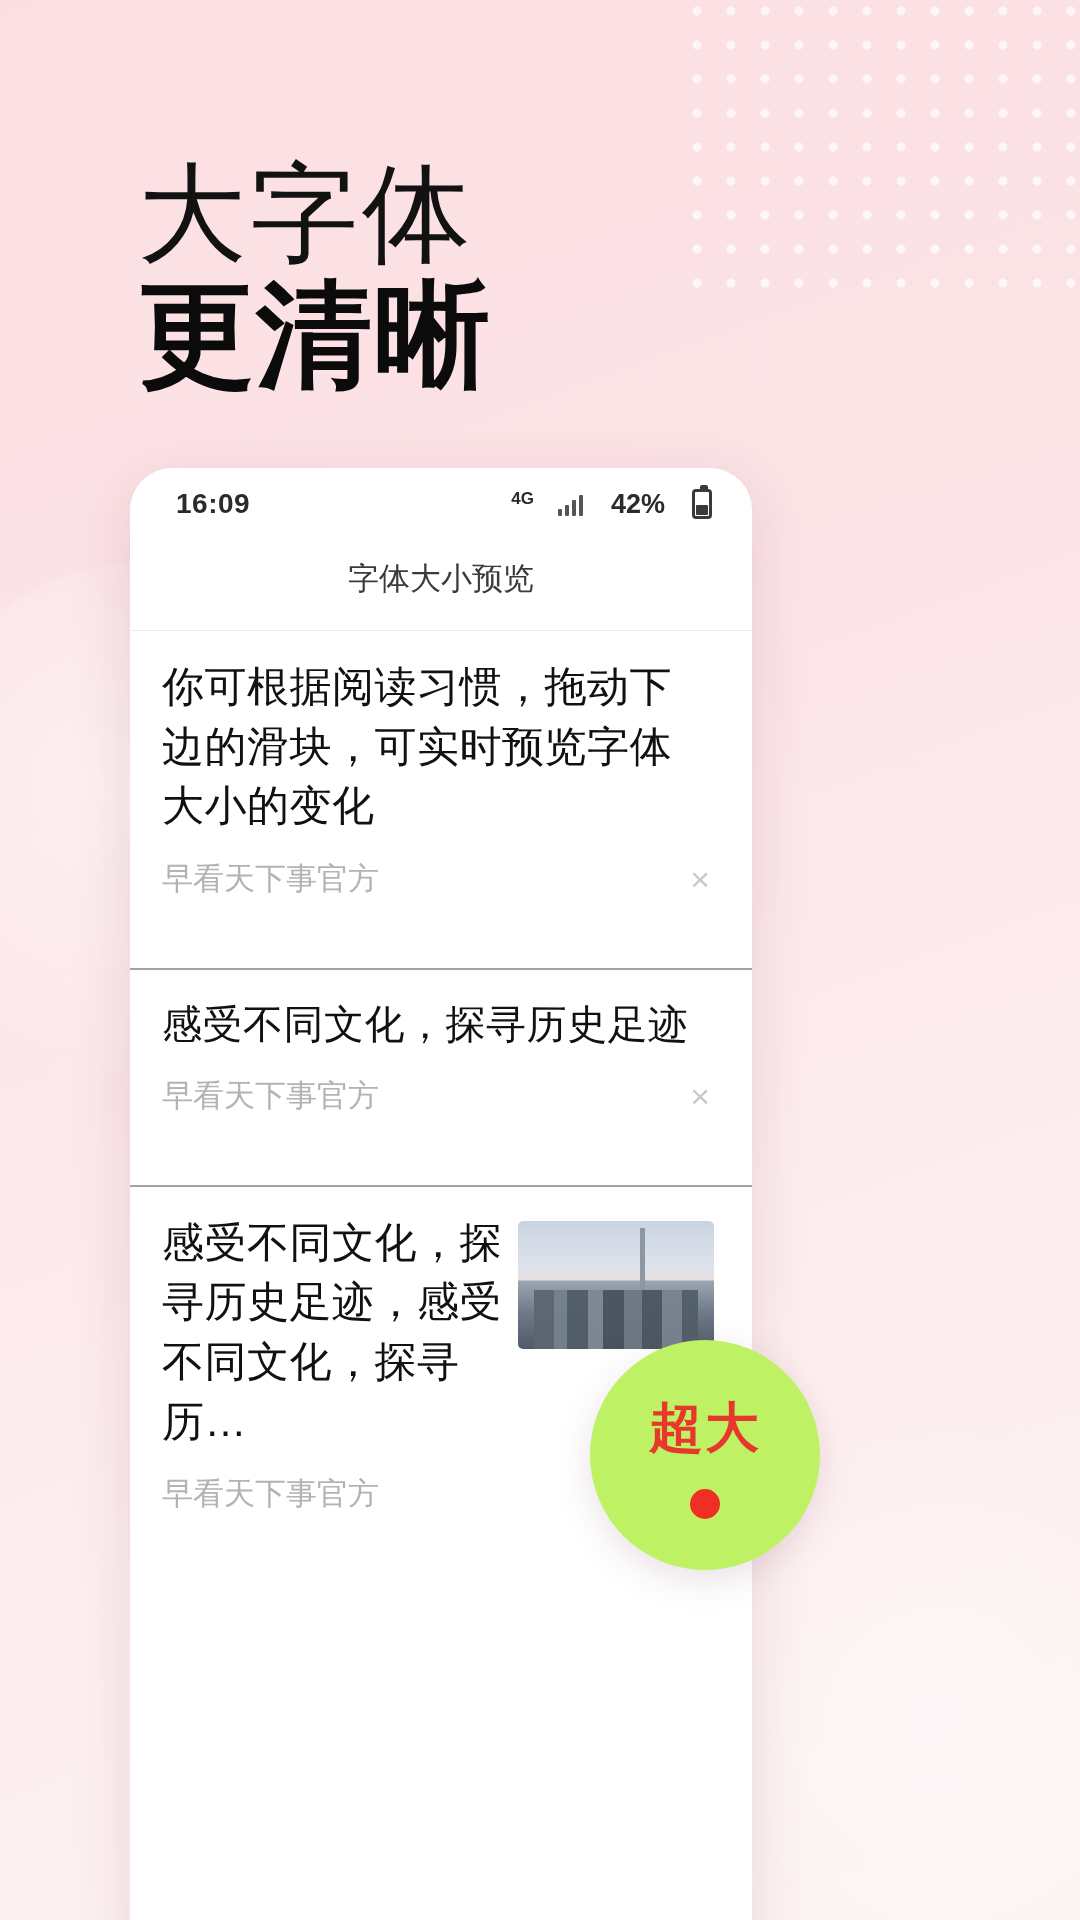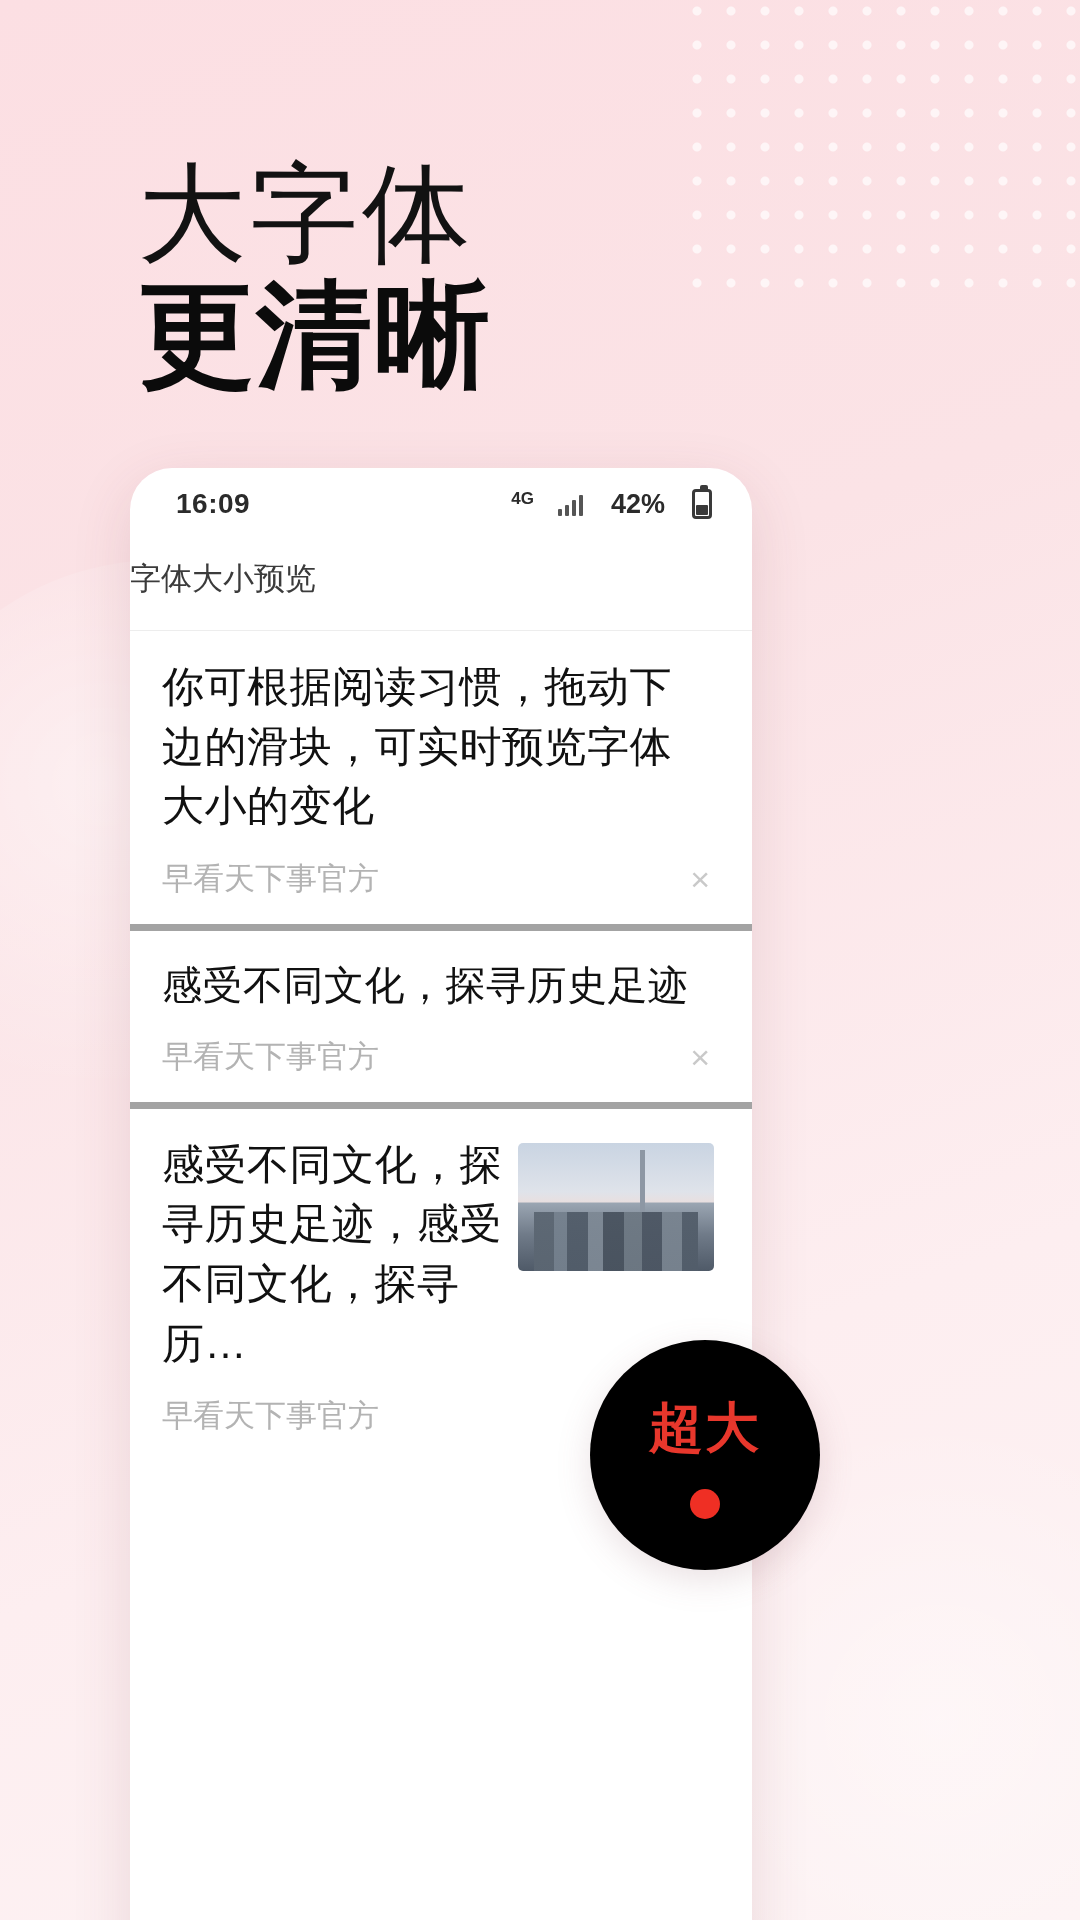--- a/index.html
+++ b/index.html
@@ -102,30 +102,31 @@
   .batt-icon:before {
     content:""; position:absolute; top:-7px; left:5px;
     width:8px; height:4px; background:#3a3a3a; border-radius:2px 2px 0 0;
   }
   .batt-icon:after {
     content:""; position:absolute; left:1px; right:1px; bottom:1px;
     height:40%; background:#3a3a3a; border-radius:1px;
   }
 
   .app-title {
+    text-align:center;
     font-size:31px;
     color:#3b3b3b;
     padding:18px 0 30px;
     border-bottom:1px solid #ededed;
   }
 
   .feed { padding:0 0 0 0; }
 
   .feed-item { padding:26px 38px 0 32px; }
-  .feed-item + .feed-item { border-top:7px solid #a3a3a3; }
+  .feed-item + .feed-item { border-top:2px solid #a3a3a3;margin-top:44px; }
 
   .news-title {
     font-size:42px;
     line-height:1.42;
     color:#111;
     letter-spacing:0.5px;
   }
   .news-title.mid { font-size:40px; }
 
   .with-thumb { display:flex; gap:0; align-items:flex-start; }
@@ -192,21 +193,21 @@
     position:absolute; top:-10px;
     width:2px; height:20px; background:#e2e2e2;
   }
 
   
   .bubble {
     position:absolute;
     left:590px; top:1340px;
     width:230px; height:230px;
     border-radius:50%;
-    background:#000000;
+    background:#bef264;
     box-shadow:0 10px 34px rgba(140,90,100,0.18);
     z-index:8;
     display:flex; flex-direction:column;
     align-items:center; justify-content:center;
   }
   .bubble-label {
     font-size:54px;
     font-weight:700;
     color:#e8372c;
     letter-spacing:2px;

